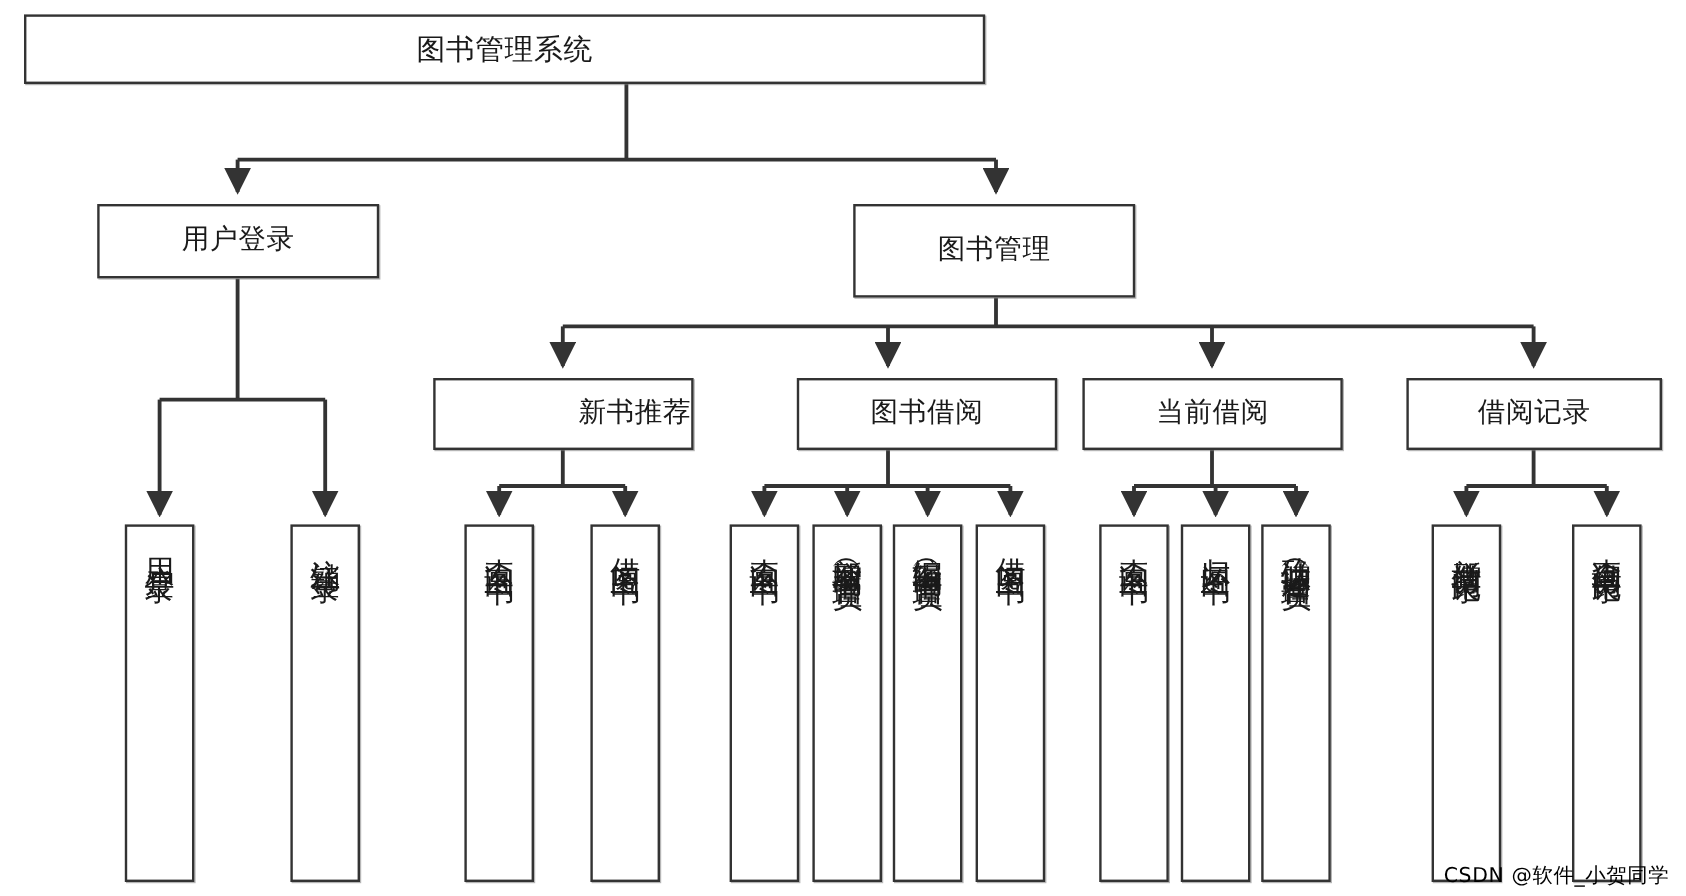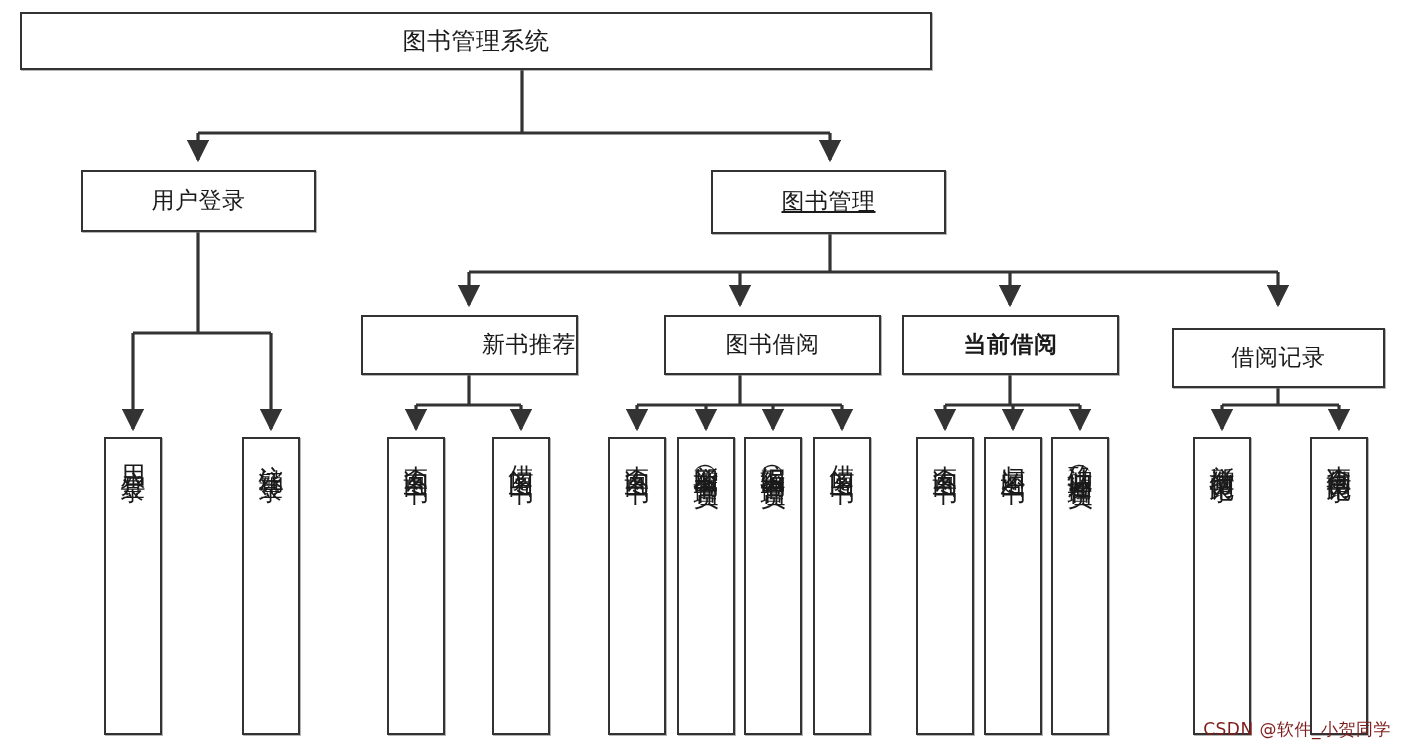--- a/index.html
+++ b/index.html
@@ -68,21 +68,21 @@
   }
   .node.vert.tall .label {
     font-size: 25px;
     letter-spacing: 3px;
   }
   .watermark {
     position: absolute;
     right: 14px;
     bottom: 6px;
     font-size: 17px;
-    color: #7f1d1d;
+    color: #000000;
     letter-spacing: 0.5px;
     white-space: nowrap;
     user-select: none;
   }
 </style>
 </head>
 <body>
 
 <div id="canvas">
 
@@ -129,41 +129,41 @@
       <path d="M 1013 405 L 1013 429" marker-end="url(#arrow)"></path>
       <path d="M 1080 405 L 1080 429" marker-end="url(#arrow)"></path>
 
       <path d="M 1278 375 L 1278 405"></path>
       <path d="M 1222 405 L 1339 405"></path>
       <path d="M 1222 405 L 1222 429" marker-end="url(#arrow)"></path>
       <path d="M 1339 405 L 1339 429" marker-end="url(#arrow)"></path>
     </g>
   </svg>
 
-  <div class="node horiz root" style="left:20px; top:12px; width:912px; height:58px;">
+  <div class="node horiz root" style="left:20px; top:12px; width:801px; height:58px;">
     <span class="label">图书管理系统</span>
   </div>
 
   <div class="node horiz" style="left:81px; top:170px; width:235px; height:62px;">
     <span class="label">用户登录</span>
   </div>
-  <div class="node horiz" style="left:711px; top:170px; width:235px; height:64px;text-decoration:underline;">
+  <div class="node horiz" style="left:711px; top:170px; width:235px; height:78px;">
     <span class="label">图书管理</span>
   </div>
 
   <div class="node horiz" style="left:361px; top:315px; width:217px; height:60px;justify-content:flex-end;">
     <span class="label">新书推荐</span>
   </div>
   <div class="node horiz" style="left:632px; top:315px; width:217px; height:60px;margin-left:32px;">
     <span class="label">图书借阅</span>
   </div>
-  <div class="node horiz" style="left:902px; top:315px; width:217px; height:60px;font-weight:bold;">
+  <div class="node horiz" style="left:902px; top:315px; width:217px; height:60px;">
     <span class="label">当前借阅</span>
   </div>
-  <div class="node horiz" style="left:1172px; top:328px; width:213px; height:60px;">
+  <div class="node horiz" style="left:1172px; top:315px; width:213px; height:60px;">
     <span class="label">借阅记录</span>
   </div>
 
   <div class="node vert" style="left:104px; top:437px; width:58px; height:298px;">
     <span class="label">用户登录</span>
   </div>
   <div class="node vert" style="left:242px; top:437px; width:58px; height:298px;">
     <span class="label">注销登录</span>
   </div>
 

